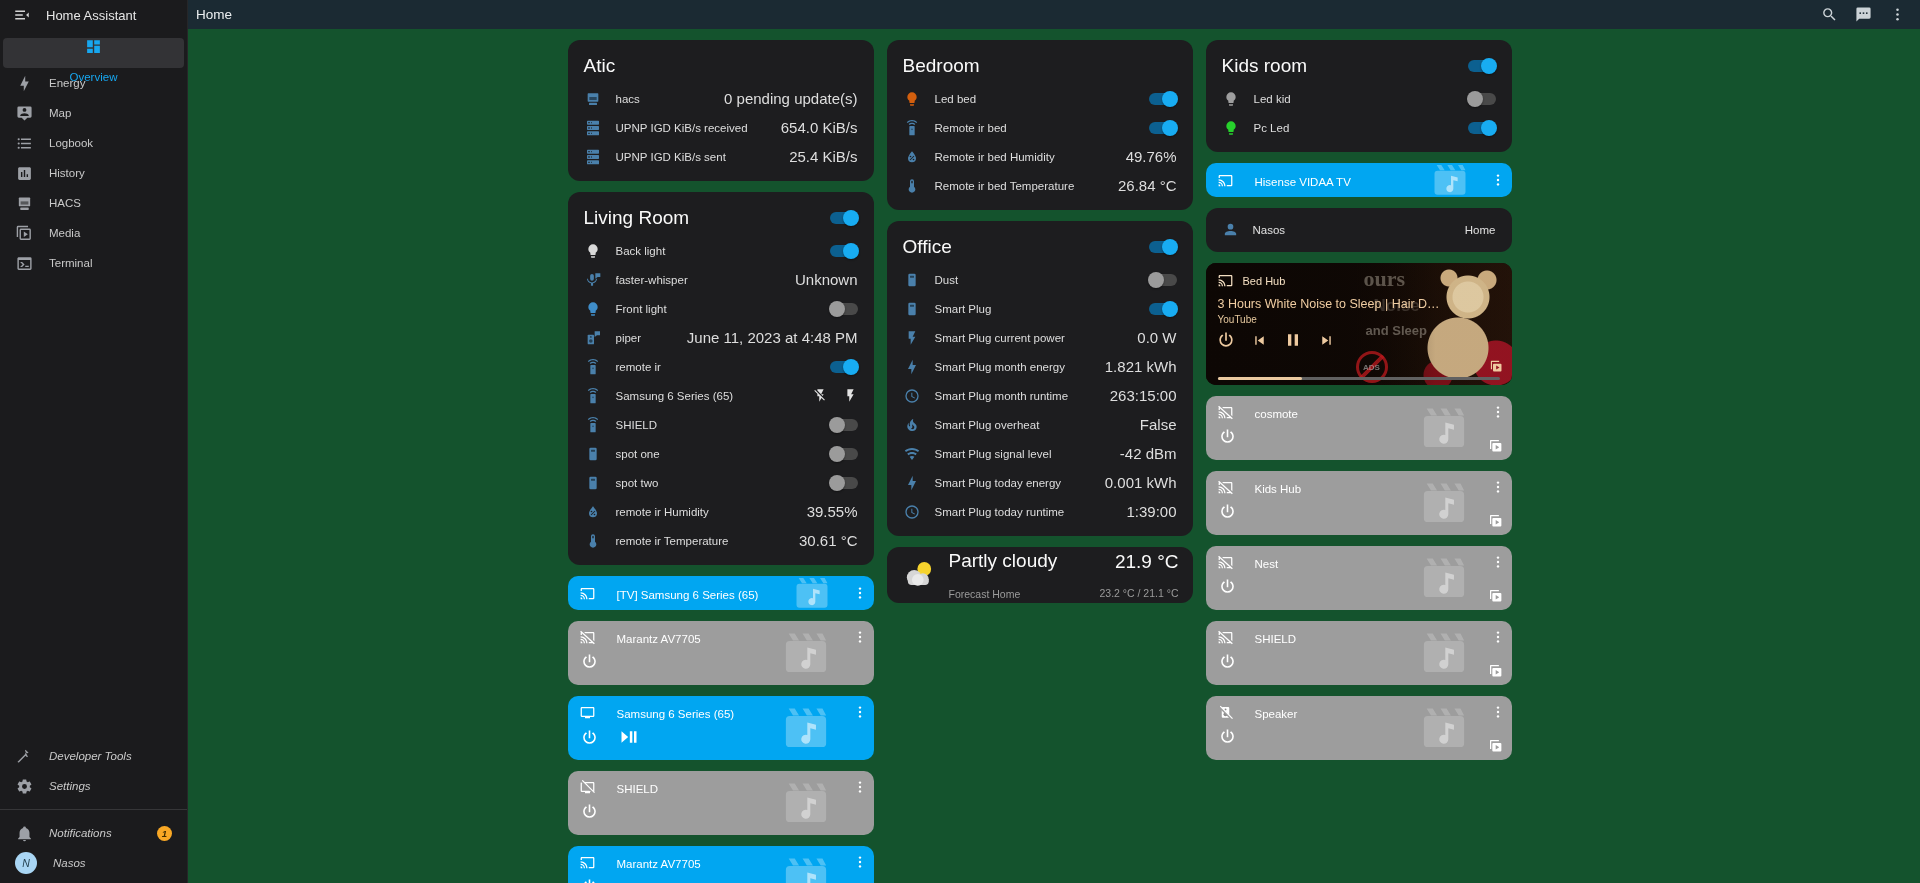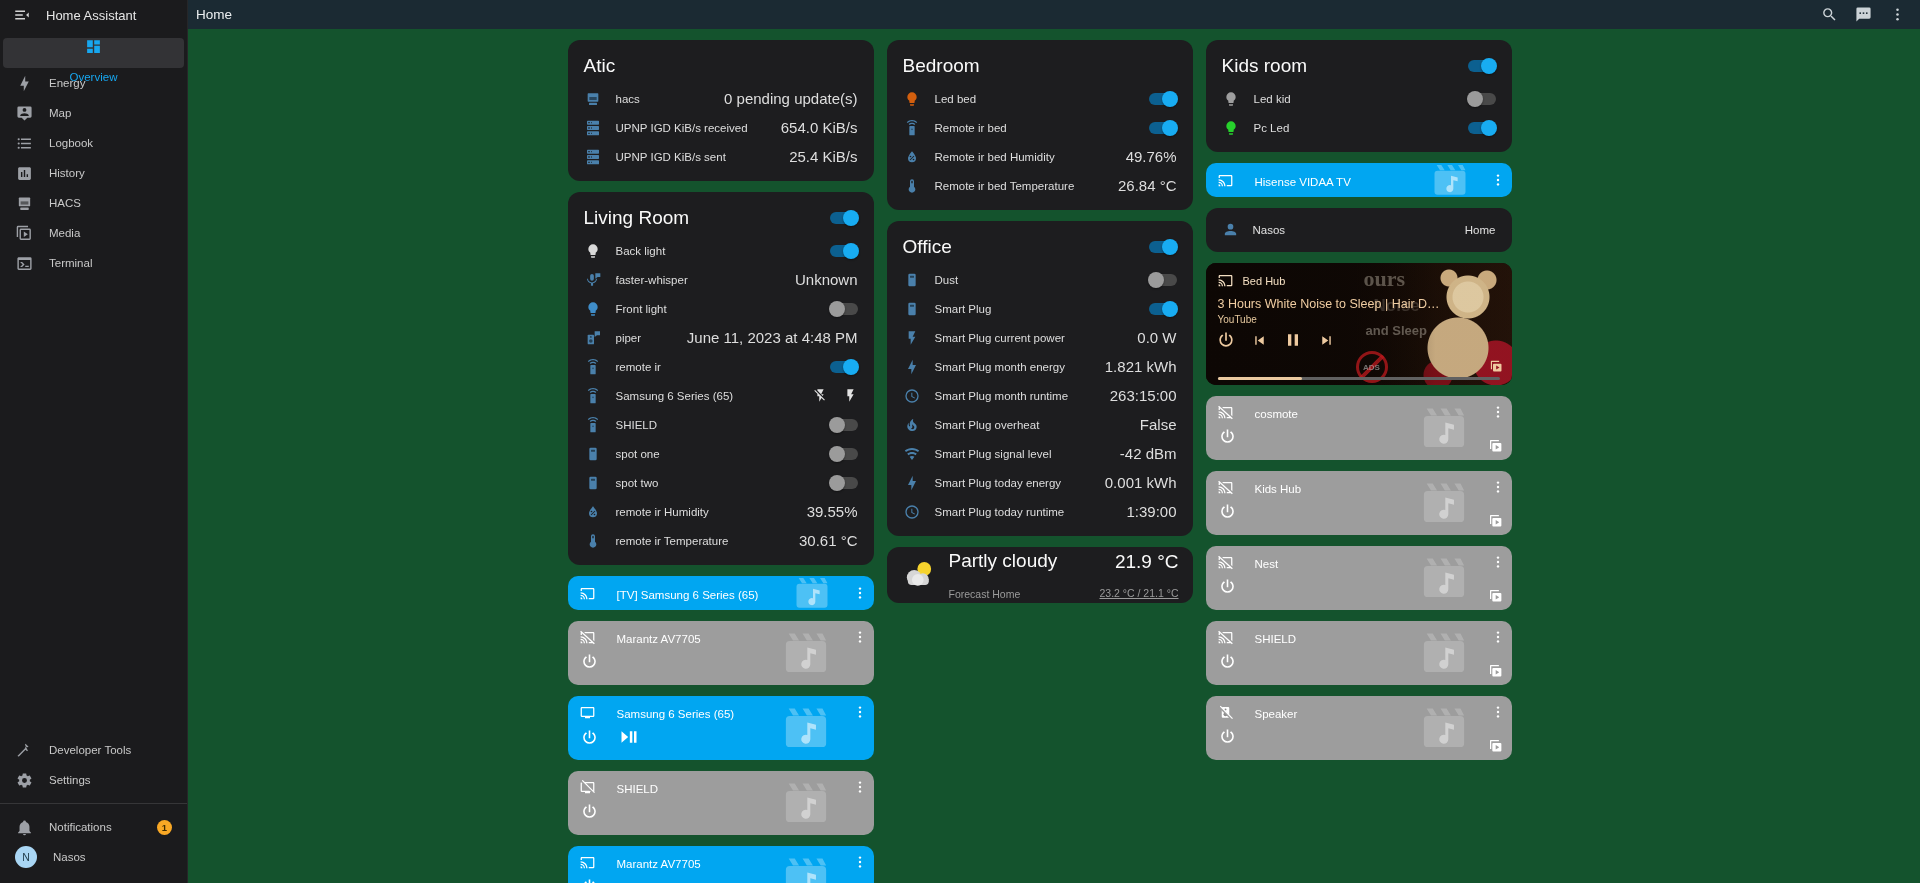--- a/index.html
+++ b/index.html
@@ -12,21 +12,21 @@
     z-index:5;display:flex;flex-direction:column;border-right:1px solid rgba(255,255,255,0.05);}
   .sb-header{height:30px;display:flex;align-items:center;gap:15px;padding:0 13px;color:#e6e6e6;flex:0 0 auto;}
   .sb-menu{color:#d4d4d4;display:flex;cursor:pointer;}
   .sb-title{font-size:13px;font-weight:500;white-space:nowrap;}
   .sb-nav{padding-top:8px;flex:1 1 auto;}
   .sb-item{height:30px;display:flex;align-items:center;gap:16px;padding:0 12px;margin:0 3px;
     color:#c9c9c9;font-size:11.5px;font-weight:500;border-radius:4px;cursor:pointer;white-space:nowrap;}
   .sb-item .si{color:#9da0a6;display:flex;width:18px;justify-content:center;}
   .sb-item.active{background:#333336;color:#17a7f0;flex-direction:column;}
   .sb-item.active .si{color:#17a7f0;}
-  .sb-bottom{flex:0 0 auto;padding-bottom:11px;}
+  .sb-bottom{flex:0 0 auto;padding-bottom:5px;font-style:italic;}
   .sb-divider{height:1px;background:rgba(255,255,255,0.12);margin:8px 0;}
   .badge{margin-left:auto;min-width:15px;height:15px;border-radius:8px;background:#f9a825;
     color:#402d00;font-size:9.5px;font-weight:700;display:flex;align-items:center;justify-content:center;}
   .avatar{width:22px;height:22px;border-radius:50%;background:#a9d6f4;color:#23404f;
     font-size:10.5px;font-weight:500;display:flex;align-items:center;justify-content:center;flex:0 0 auto;}
 
   
   .topbar{position:fixed;left:159px;right:0;top:0;height:29px;background:#1b2a33;z-index:4;
     display:flex;align-items:center;padding:0 14px 0 37px;color:#eceff1;font-size:13.5px;}
   .tb-icons{margin-left:auto;display:flex;gap:17px;align-items:center;color:#ccd3d7;}
@@ -74,21 +74,21 @@
   .person{height:44px;display:flex;align-items:center;gap:14px;padding:0 16px;font-size:11.5px;cursor:pointer;}
   .person .pv{margin-left:auto;}
 
   
   .weather{height:56px;display:flex;align-items:center;gap:12px;padding:0 14px;cursor:pointer;}
   .w-main{display:flex;flex-direction:column;line-height:1.15;}
   .w-state{font-size:19px;color:#fafafa;}
   .w-sub{font-size:10.5px;color:#9b9b9b;margin-top:16px;}
   .w-right{margin-left:auto;text-align:right;line-height:1.15;}
   .w-temp{font-size:19px;color:#fafafa;}
-  .w-hilo{font-size:10.5px;color:#9b9b9b;margin-top:15px;text-decoration:underline;}
+  .w-hilo{font-size:10.5px;color:#9b9b9b;margin-top:15px;}
 
   
   .bedhub{height:122px;border-radius:10px;position:relative;overflow:hidden;background:#0f0805;cursor:pointer;}
   .bh-bg{position:absolute;inset:0;
     background:
       radial-gradient(circle at 262px 34px, #e8d2a8 0 15px, #d9bd8e 16px 21px, rgba(0,0,0,0) 22px),
       radial-gradient(circle at 243px 15px, #d3b283 0 8px, rgba(0,0,0,0) 9px),
       radial-gradient(circle at 281px 17px, #d3b283 0 9px, rgba(0,0,0,0) 10px),
       radial-gradient(circle at 262px 42px, #2e2013 0 5px, rgba(0,0,0,0) 6px),
       radial-gradient(circle at 252px 85px, #cfb185 0 30px, rgba(0,0,0,0) 31px),

